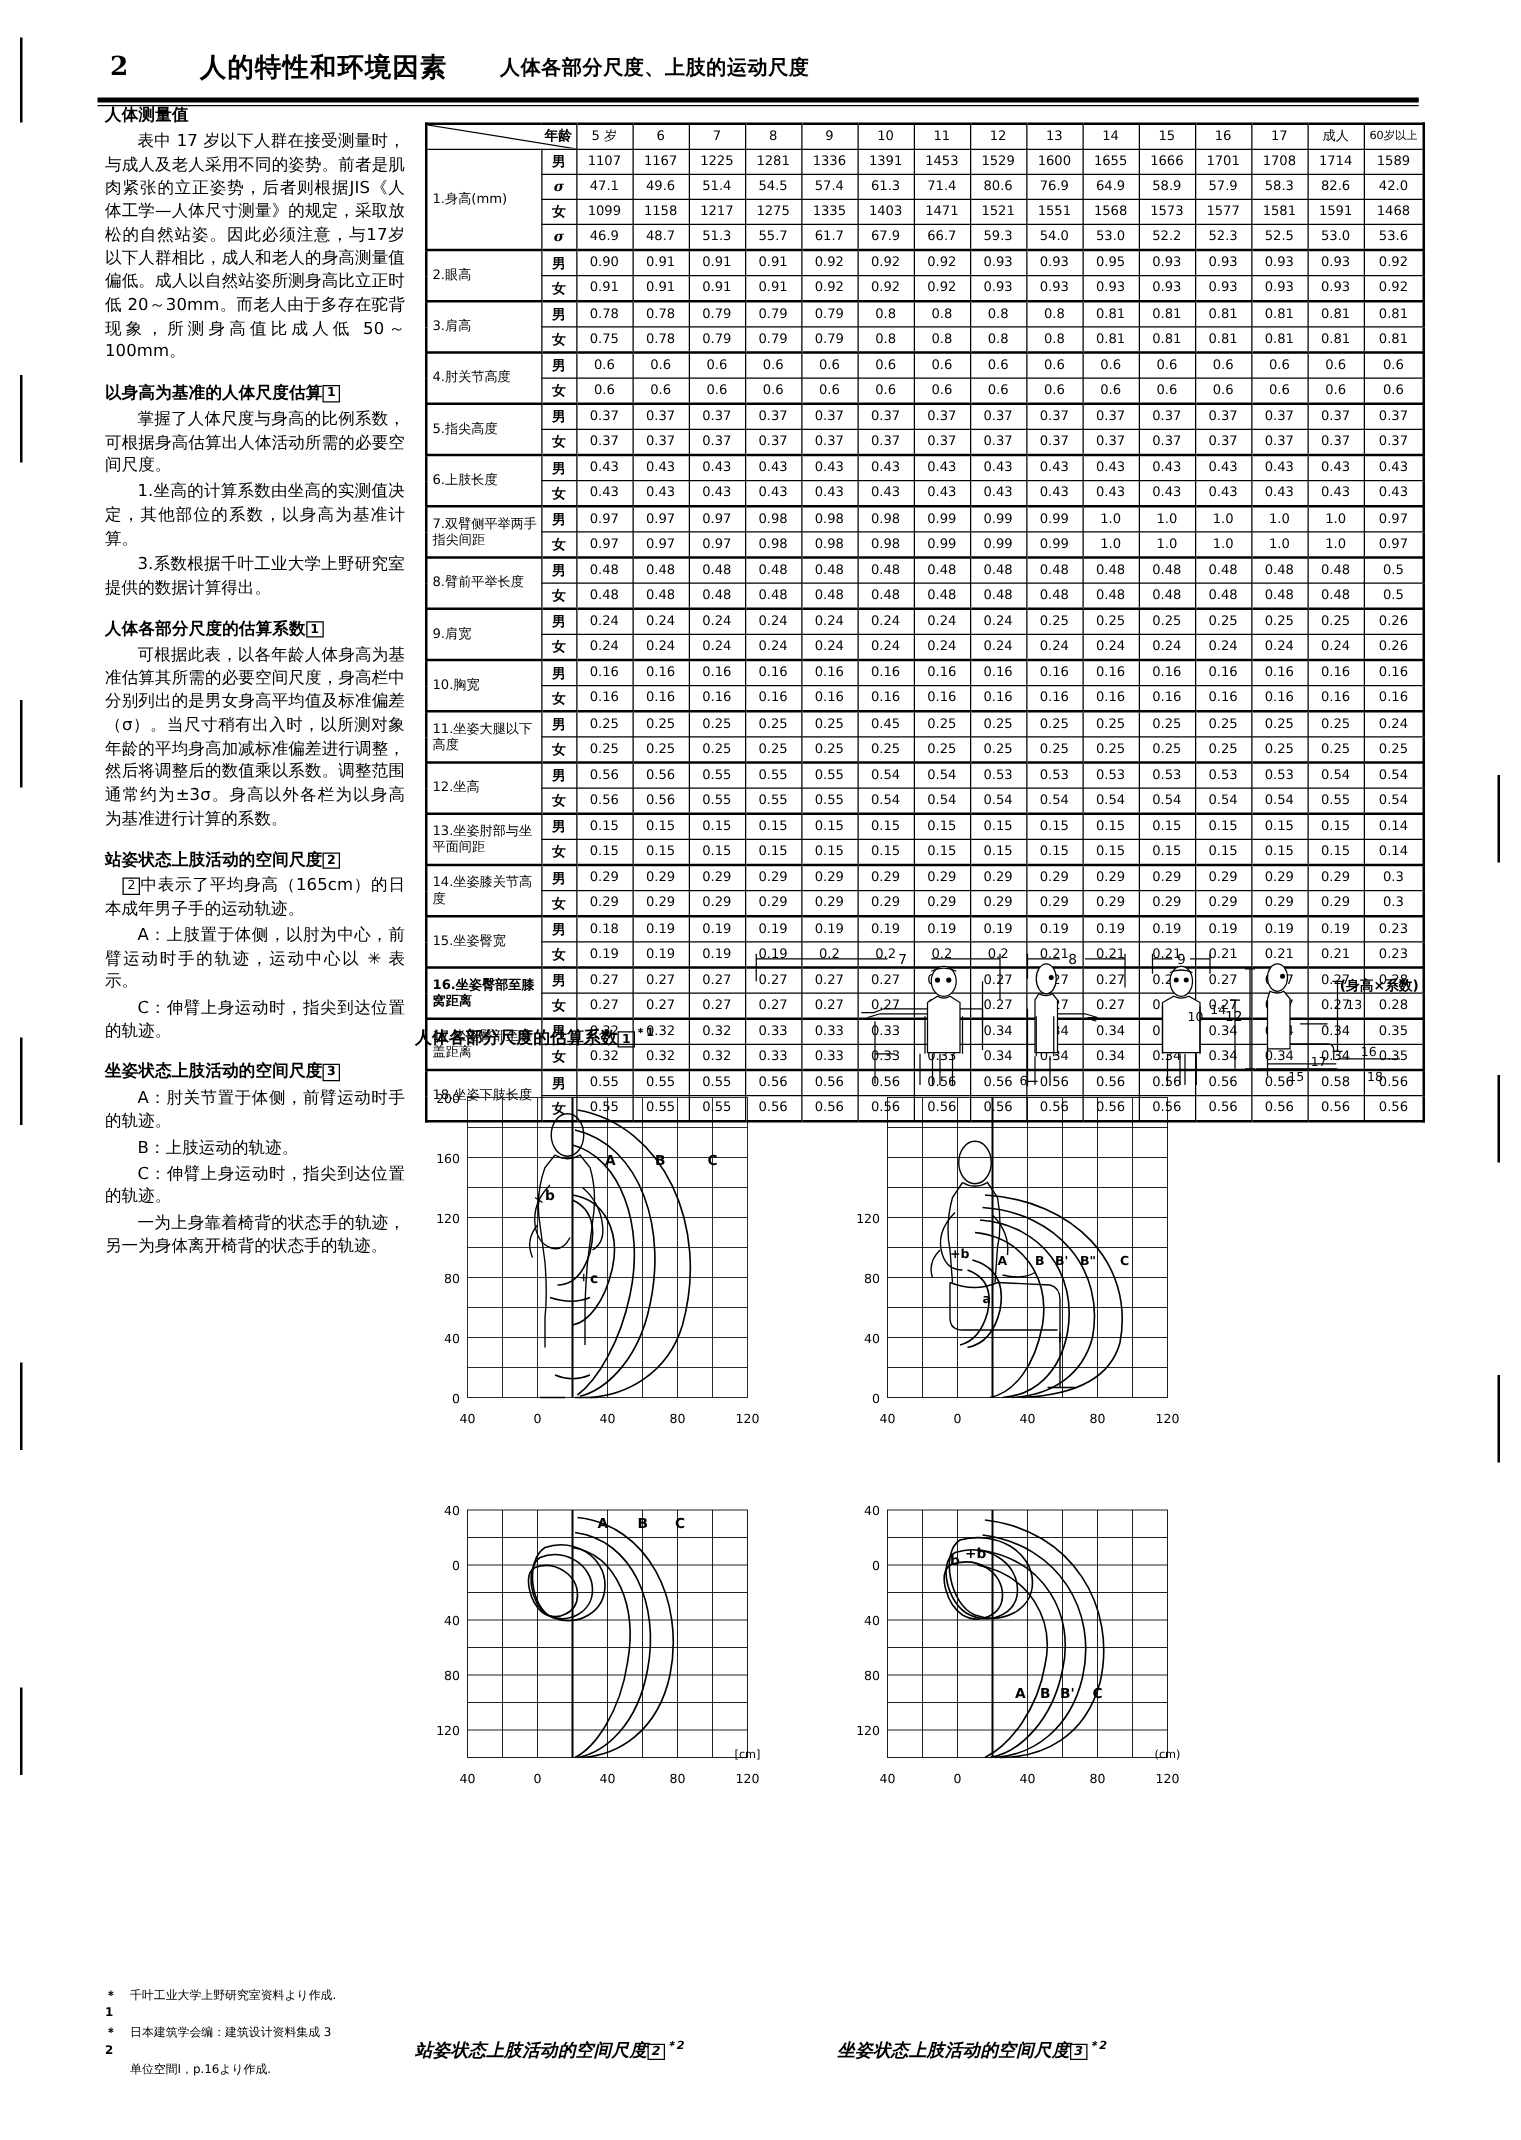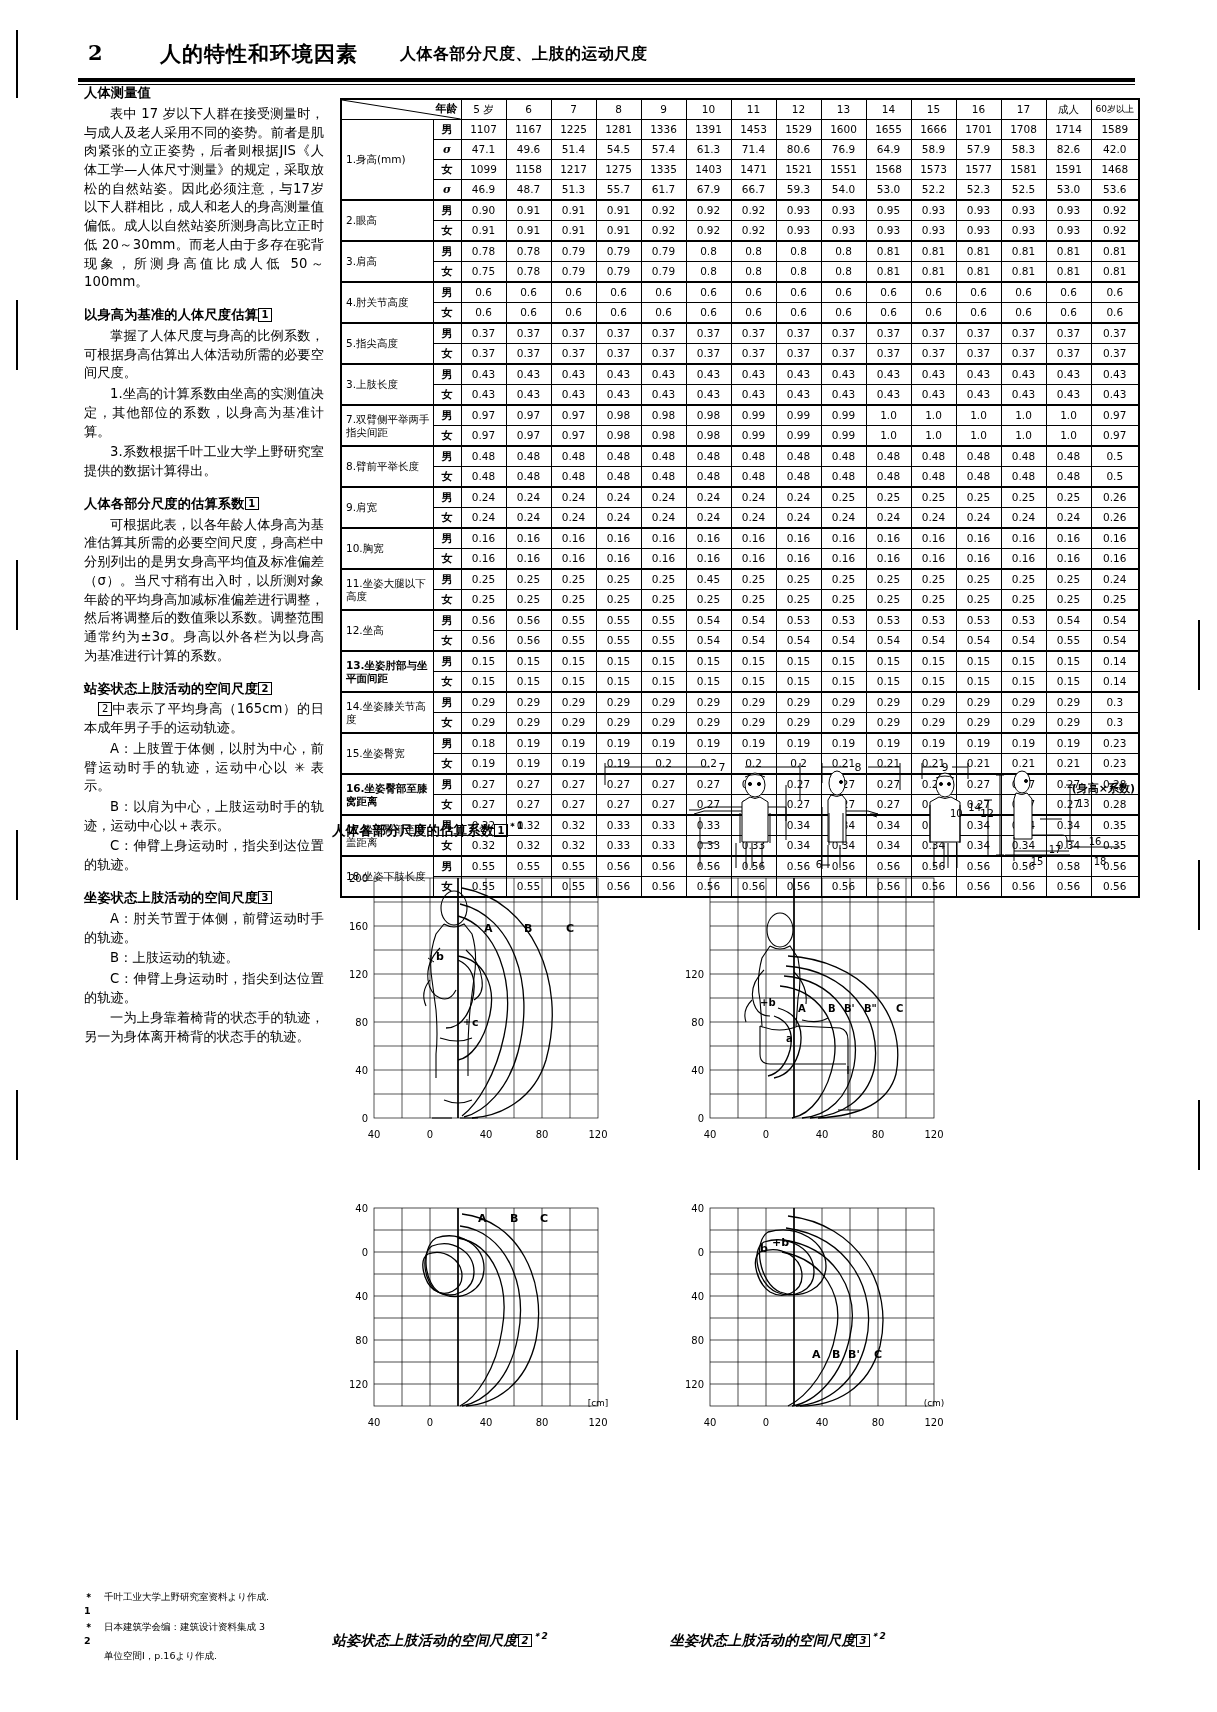--- a/index.html
+++ b/index.html
@@ -101,21 +101,20 @@
       <div class="lc-p"><span>表中 17 岁以下人群在接受测量时，与成人及老人采用不同的姿势。前者是肌肉紧张的立正姿势，后者则根据JIS《人体工学—人体尺寸测量》的规定，采取放松的自然站姿。因此必须注意，与17岁以下人群相比，成人和老人的身高测量值偏低。成人以自然站姿所测身高比立正时低 20～30mm。而老人由于多存在驼背现象，所测身高值比成人低 50～100mm。</span></div>
       <div class="lc-h" style="margin-top: 14px;"><span>以身高为基准的人体尺度估算</span><span class="boxnum">1</span></div>
       <div class="lc-p"><span>掌握了人体尺度与身高的比例系数，可根据身高估算出人体活动所需的必要空间尺度。</span></div>
       <div class="lc-p"><span>1.坐高的计算系数由坐高的实测值决定，其他部位的系数，以身高为基准计算。</span></div>
       <div class="lc-p"><span>3.系数根据千叶工业大学上野研究室提供的数据计算得出。</span></div>
       <div class="lc-h" style="margin-top: 14px;"><span>人体各部分尺度的估算系数</span><span class="boxnum">1</span></div>
       <div class="lc-p"><span>可根据此表，以各年龄人体身高为基准估算其所需的必要空间尺度，身高栏中分别列出的是男女身高平均值及标准偏差（σ）。当尺寸稍有出入时，以所测对象年龄的平均身高加减标准偏差进行调整，然后将调整后的数值乘以系数。调整范围通常约为±3σ。身高以外各栏为以身高为基准进行计算的系数。</span></div>
       <div class="lc-h" style="margin-top: 14px;"><span>站姿状态上肢活动的空间尺度</span><span class="boxnum">2</span></div>
       <div class="lc-p" style="text-indent: 0px;"><span>&nbsp;&nbsp;&nbsp;</span><span class="boxnum">2</span><span>中表示了平均身高（165cm）的日本成年男子手的运动轨迹。</span></div>
       <div class="lc-p"><span>A：上肢置于体侧，以肘为中心，前臂运动时手的轨迹，运动中心以 ✳ 表示。</span></div>
-      <div class="lc-p"><span>B：以肩为中心，上肢运动时手的轨迹，运动中心以＋表示。</span></div>
       <div class="lc-p"><span>C：伸臂上身运动时，指尖到达位置的轨迹。</span></div>
       <div class="lc-h" style="margin-top: 14px;"><span>坐姿状态上肢活动的空间尺度</span><span class="boxnum">3</span></div>
       <div class="lc-p"><span>A：肘关节置于体侧，前臂运动时手的轨迹。</span></div>
       <div class="lc-p"><span>B：上肢运动的轨迹。</span></div>
       <div class="lc-p"><span>C：伸臂上身运动时，指尖到达位置的轨迹。</span></div>
       <div class="lc-p"><span>一为上身靠着椅背的状态手的轨迹，另一为身体离开椅背的状态手的轨迹。</span></div>
     </div>
 
   <div class="footnotes" id="footnotes">
       <div class="fn-row">
@@ -394,21 +393,21 @@
             <td class="grpB">0.37</td>
             <td class="grpB">0.37</td>
             <td class="grpB">0.37</td>
             <td class="grpB">0.37</td>
             <td class="grpB">0.37</td>
             <td class="grpB">0.37</td>
             <td class="grpB">0.37</td>
             <td class="outerR grpB">0.37</td>
           </tr>
           <tr>
-            <td class="lbl outerL" rowspan="2" style="border-bottom-width: 2px;">3.上肢长度</td>
+            <td class="lbl outerL" rowspan="2" style="border-bottom-width: 2px;">6.上肢长度</td>
             <td class="sexcell ">男</td>
             <td class="">0.43</td>
             <td class="">0.43</td>
             <td class="">0.43</td>
             <td class="">0.43</td>
             <td class="">0.43</td>
             <td class="">0.43</td>
             <td class="">0.43</td>
             <td class="">0.43</td>
             <td class="">0.43</td>
@@ -653,21 +652,21 @@
             <td class="grpB">0.54</td>
             <td class="grpB">0.54</td>
             <td class="grpB">0.54</td>
             <td class="grpB">0.54</td>
             <td class="grpB">0.54</td>
             <td class="grpB">0.54</td>
             <td class="grpB">0.55</td>
             <td class="outerR grpB">0.54</td>
           </tr>
           <tr>
-            <td class="lbl outerL" rowspan="2" style="border-bottom-width: 2px; font-weight: bold;">13.坐姿肘部与坐平面间距</td>
+            <td class="lbl outerL" rowspan="2" style="border-bottom-width: 2px;">13.坐姿肘部与坐平面间距</td>
             <td class="sexcell ">男</td>
             <td class="">0.15</td>
             <td class="">0.15</td>
             <td class="">0.15</td>
             <td class="">0.15</td>
             <td class="">0.15</td>
             <td class="">0.15</td>
             <td class="">0.15</td>
             <td class="">0.15</td>
             <td class="">0.15</td>

